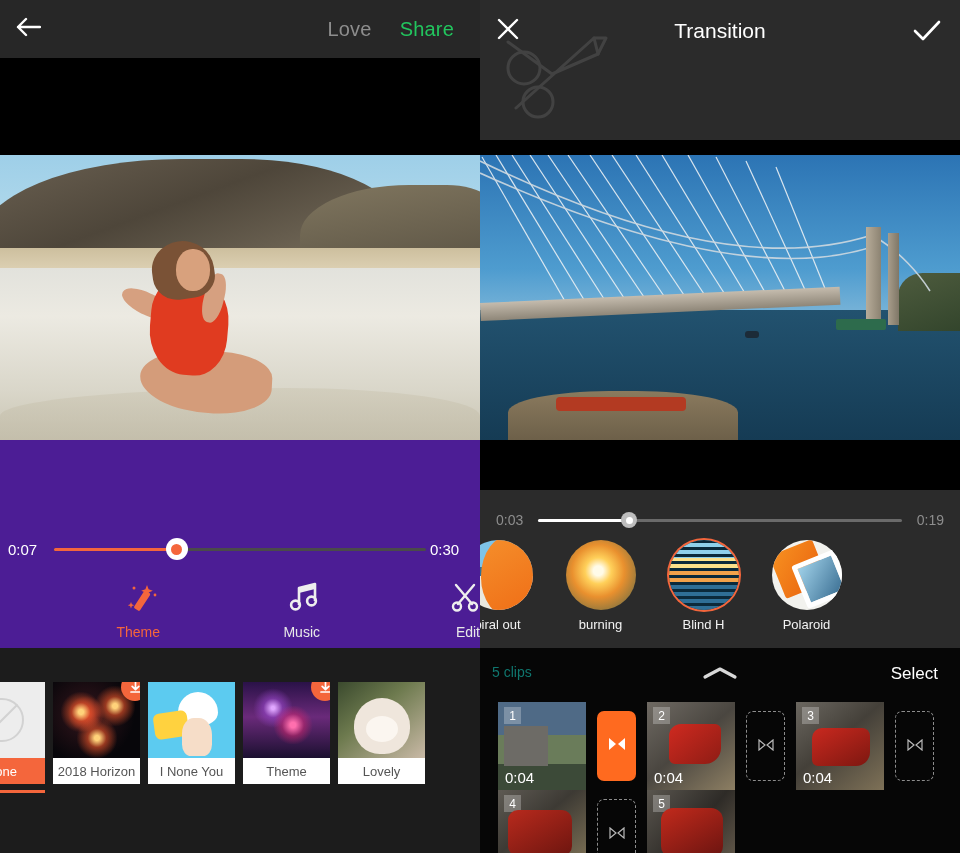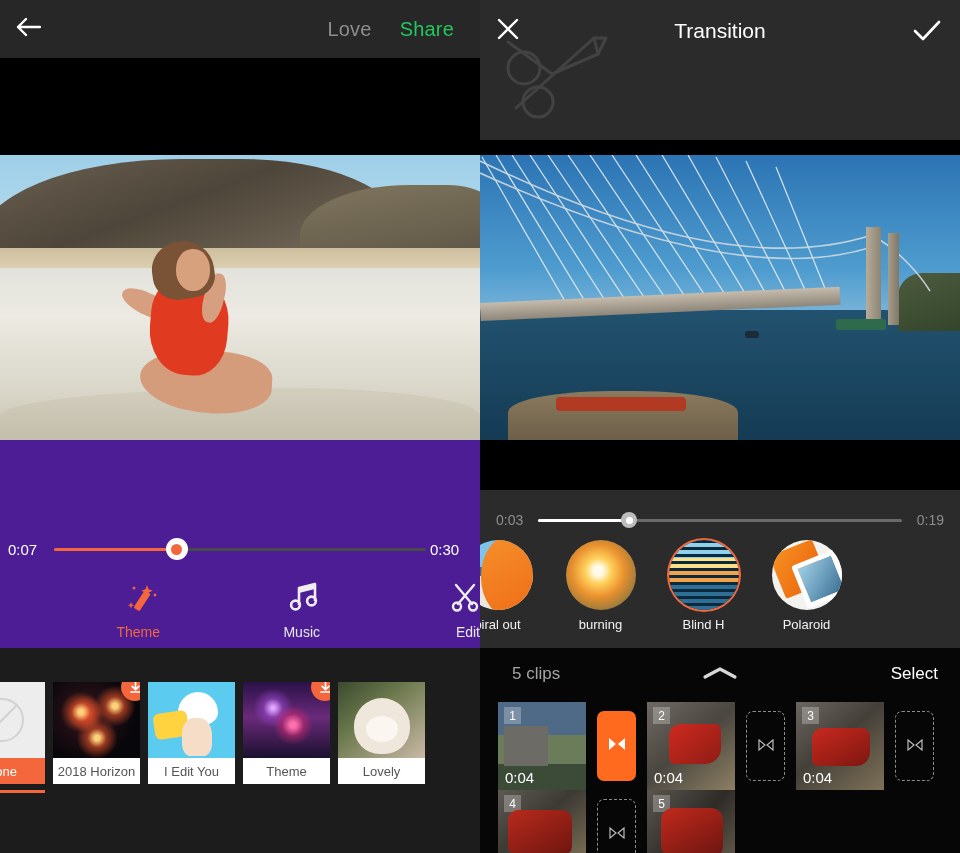--- a/index.html
+++ b/index.html
@@ -169,21 +169,21 @@
   .c-pola .sq2 { position:absolute; right:-2px; top:16px; width:46px; height:46px;
                  background:linear-gradient(140deg,#9fd0e8,#3b6f93); transform:rotate(-22deg); border-radius:3px;
                  border:5px solid #fff; }
   .c-slide { background:linear-gradient(90deg,#7ec4e8 0 50%,#f5902c 50% 100%); }
   .c-slide:after { content:""; position:absolute; left:0; top:40px; width:35px; height:30px;
                    background:linear-gradient(#2f6f96,#19485f); }
 
   
   .clips-panel { position:absolute; left:0; top:648px; width:480px; height:205px; background:#060606; }
   .clips-head { position:relative; height:54px; }
-  .clips-count { position:absolute; left:32px; top:16px; font-size:17px; color:#a3a3a3; }
+  .clips-count { position:absolute; left:12px; top:16px; font-size:14px; color:#0f766e; }
   .clips-select { position:absolute; right:22px; top:16px; font-size:17px; color:#fff; }
   .clips-chevron { position:absolute; left:50%; top:18px; transform:translateX(-50%); }
 
   .clips-grid { position:absolute; left:18px; top:54px; width:462px; display:flex; flex-wrap:wrap; gap:0; }
   .clip-cell { display:flex; align-items:center; }
   .clip { position:relative; width:88px; height:88px; overflow:hidden; background:#222; }
   .clip-num { position:absolute; left:6px; top:5px; min-width:17px; height:17px; padding:0 3px;
               background:rgba(255,255,255,.26); color:#fff; font-size:12px;
               display:flex; align-items:center; justify-content:center; }
   .clip-dur { position:absolute; left:7px; bottom:4px; font-size:15px; color:#fff; }
@@ -315,21 +315,21 @@
           </div>
           <div class="theme-name">2018 Horizon</div>
         </div>
 
         <div class="theme-item">
           <div class="theme-thumb t-love">
             <div class="heart"></div>
             <div class="pop"></div>
             <div class="hand"></div>
           </div>
-          <div class="theme-name">I Edit You</div>
+          <div class="theme-name">I None You</div>
         </div>
 
 
         <div class="theme-item">
           <div class="theme-thumb t-diw">
             <div class="d1"></div>
             <div class="d2"></div>
             <div class="dl-badge">
               <svg width="15" height="15" viewBox="0 0 15 15">
                 <path d="M7.5 2 V9.4 M4.2 6.4 L7.5 9.7 L10.8 6.4 M3 12 H12" stroke="#fff" stroke-width="1.7" fill="none" stroke-linecap="round" stroke-linejoin="round"></path>

